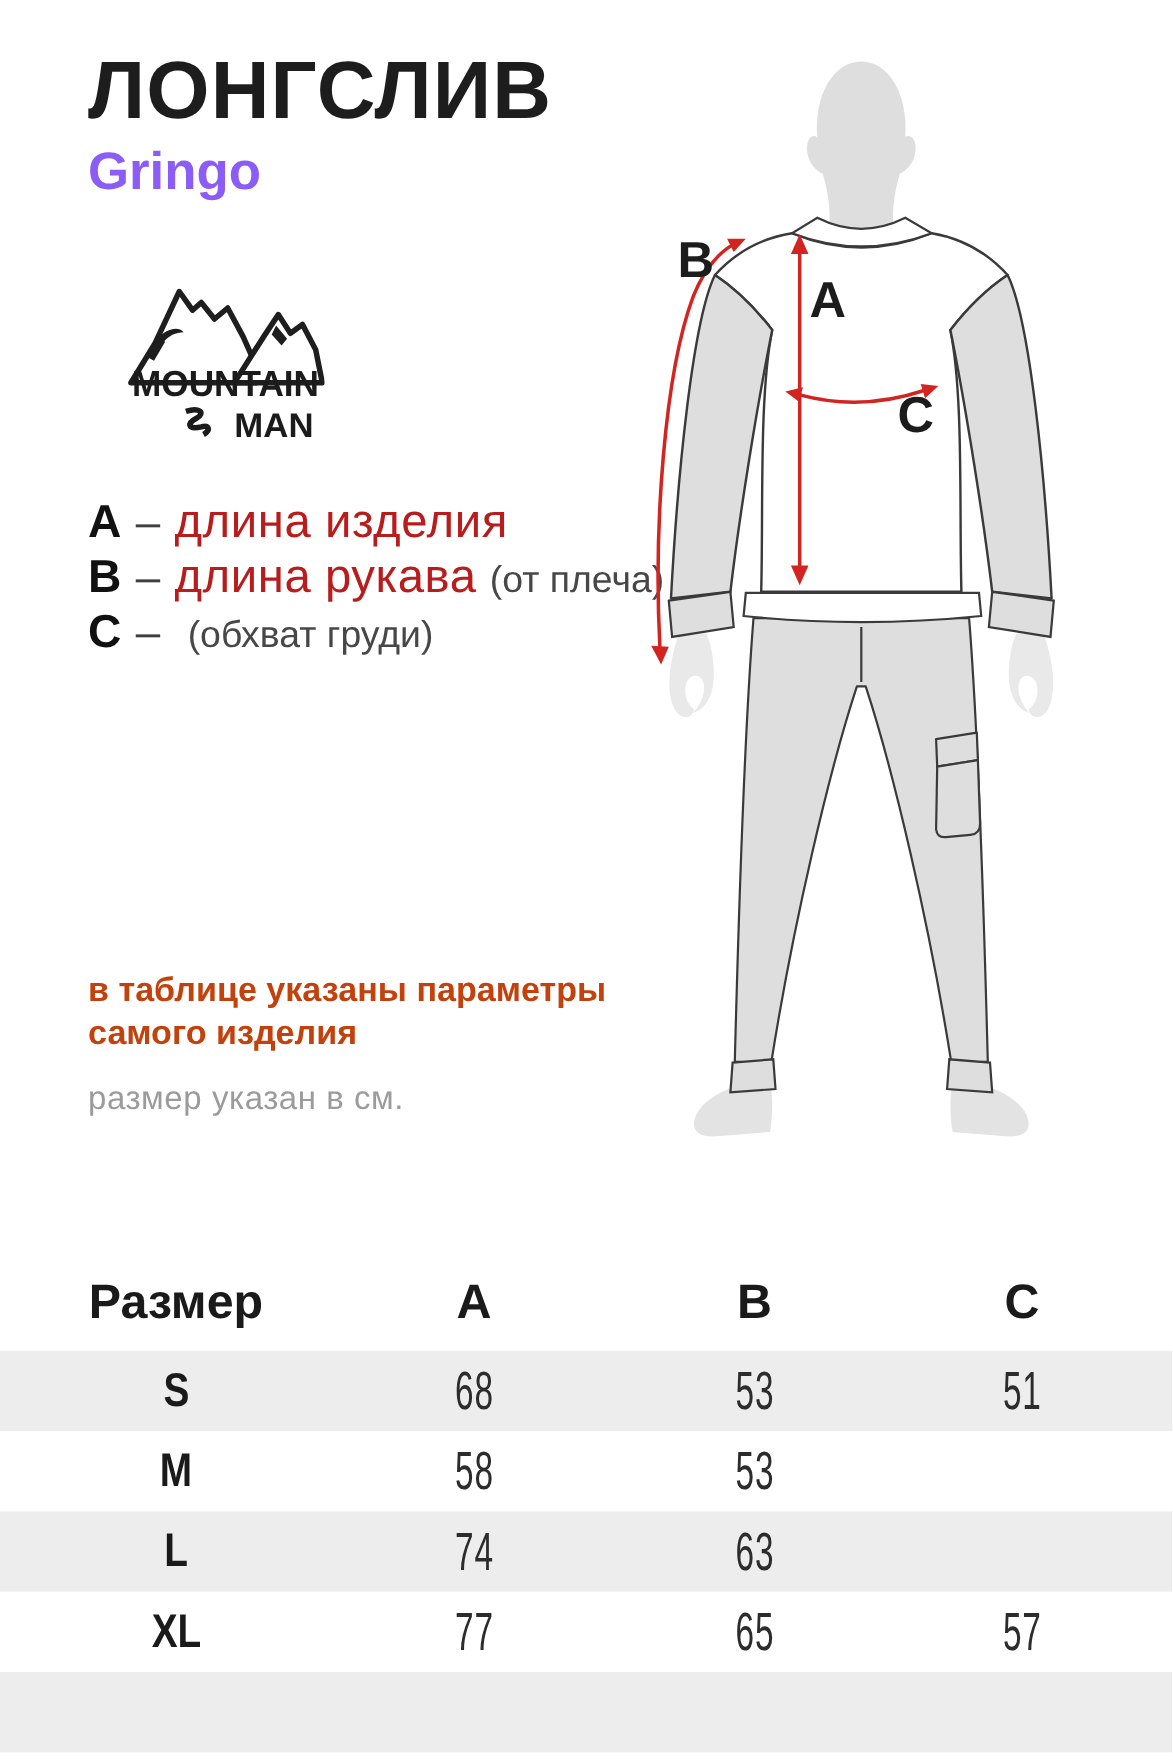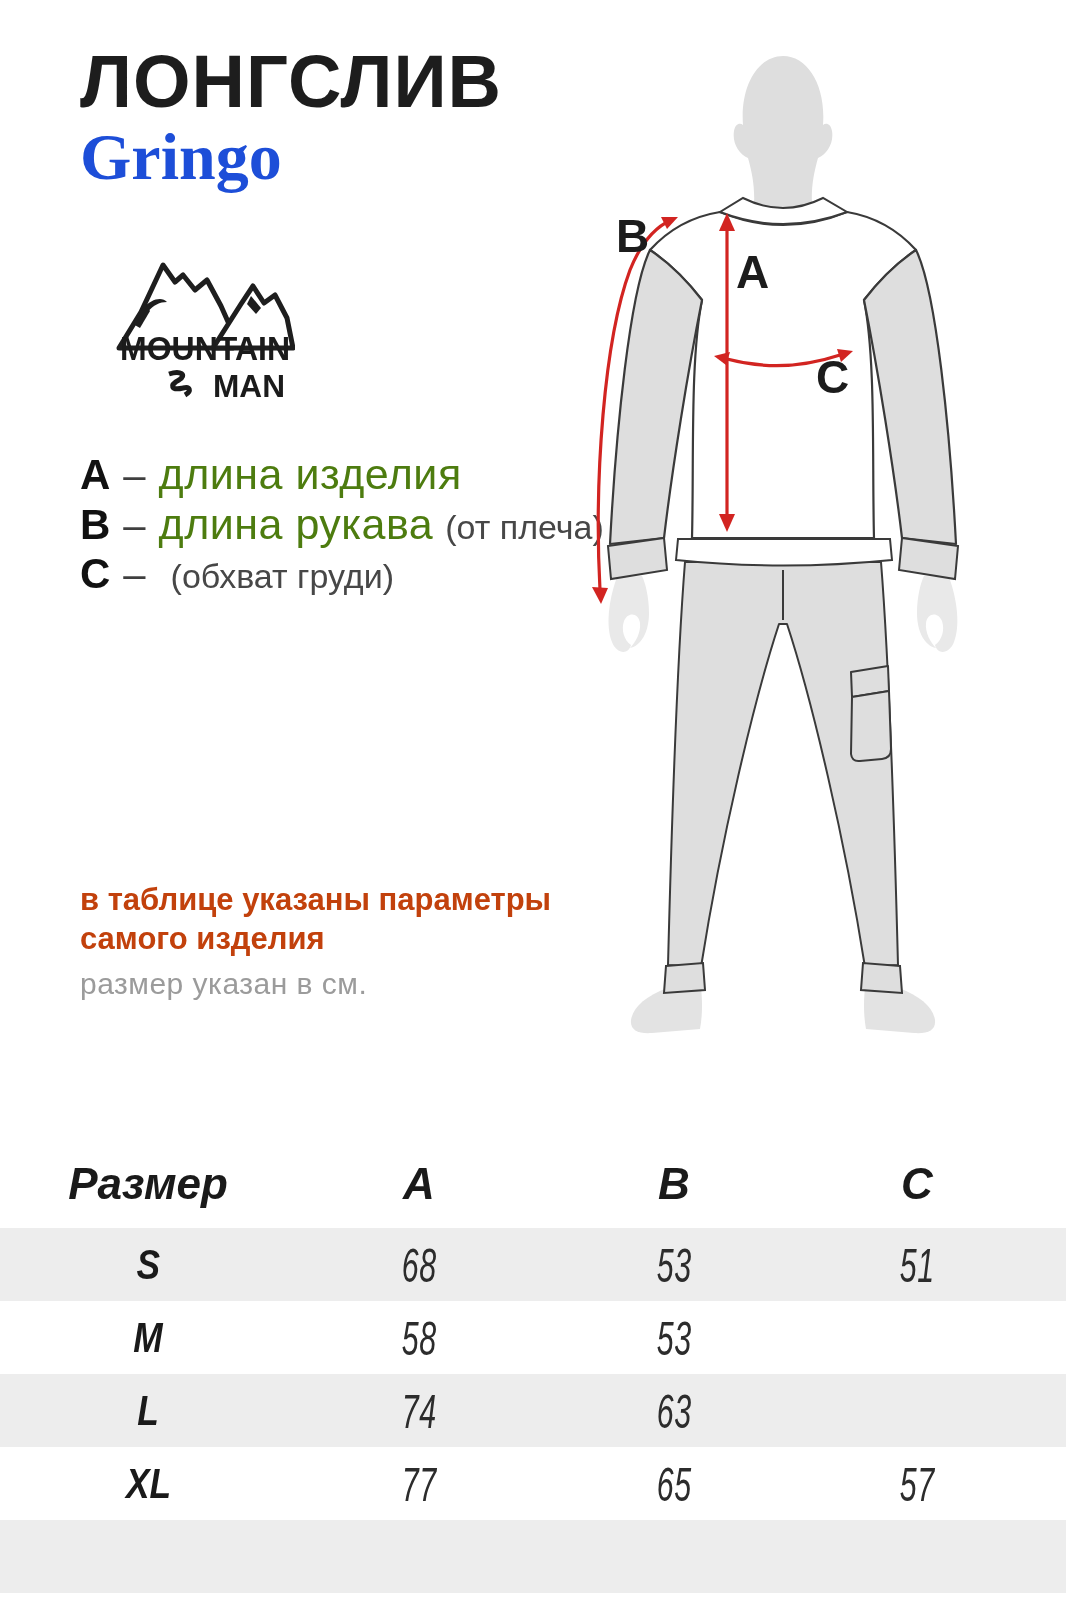--- a/index.html
+++ b/index.html
@@ -2,41 +2,41 @@
 <html><head>
 <meta charset="utf-8">
 <style>
   html,body{margin:0;padding:0;}
   body{
     width:1066px;height:1600px;position:relative;overflow:hidden;
     background:#ffffff;font-family:"Liberation Sans",sans-serif;color:#1d1d1d;
   }
   .title-block{position:absolute;left:80px;top:44px;}
   .title-main{font-size:74px;font-weight:700;line-height:76px;letter-spacing:1px;color:#1d1d1d;}
-  .title-sub{font-size:66px;font-weight:700;line-height:62px;margin-top:6px;color:#1d4ed8;font-family:Liberation Serif, serif;}
+  .title-sub{font-size:48px;font-weight:700;line-height:62px;margin-top:6px;color:#8b5cf6;}
 
   .logo{position:absolute;left:76px;top:254px;width:180px;height:150px;margin-left:39px;}
 
   .legend{position:absolute;left:80px;top:450px;}
   .legend-row{display:flex;align-items:baseline;height:50px;white-space:nowrap;}
   .legend-letter{font-size:42px;font-weight:700;color:#111111;}
   .legend-sep{font-size:40px;font-weight:400;color:#3f3f3f;margin:0 13px;}
-  .legend-label{font-size:43px;font-weight:400;color:#4d7c0f;letter-spacing:0.5px;}
+  .legend-label{font-size:43px;font-weight:400;color:#b91c1c;letter-spacing:0.5px;}
   .legend-note{font-size:34px;font-weight:400;color:#474747;margin-left:12px;}
 
   .figure{position:absolute;left:550px;top:30px;width:516px;height:1030px;}
   .figure svg{display:block;}
   .diag-label{font-size:46px;font-weight:700;fill:#1c1c1c;font-family:"Liberation Sans",sans-serif;}
 
   .note{position:absolute;left:80px;top:880px;}
   .note-bold{font-size:31px;font-weight:700;line-height:39px;color:#c2410c;}
-  .note-gray{font-size:30px;font-weight:400;color:#9b9b9b;margin-top:9px;letter-spacing:0.5px;}
+  .note-gray{font-size:30px;font-weight:400;color:#9b9b9b;margin-top:24px;letter-spacing:0.5px;}
 
   .size-table{position:absolute;left:0;top:1130px;width:1066px;}
-  .trow{display:grid;grid-template-columns:280px 262px 248px 238px;padding-left:8px;align-items:center;font-style:italic;}
+  .trow{display:grid;grid-template-columns:280px 262px 248px 238px;padding-left:20px;align-items:center;}
   .thead{height:88px;padding-top:10px;}
   .tdata{height:73px;}
   .stripe{background:#ededed;}
   .cell{text-align:center;}
   .head-label{font-size:44px;font-weight:700;color:#1a1a1a;display:inline-block;}
   .size-label{font-size:43px;font-weight:700;color:#1a1a1a;display:inline-block;transform:scaleX(0.82);}
   .num{font-size:49px;font-weight:400;color:#2c2c2c;display:inline-block;transform:scaleX(0.62);letter-spacing:1px;}
   .empty-band{height:73px;background:#ededed;}
   .logo svg text{font-family:"Liberation Sans",sans-serif;}
 </style>

